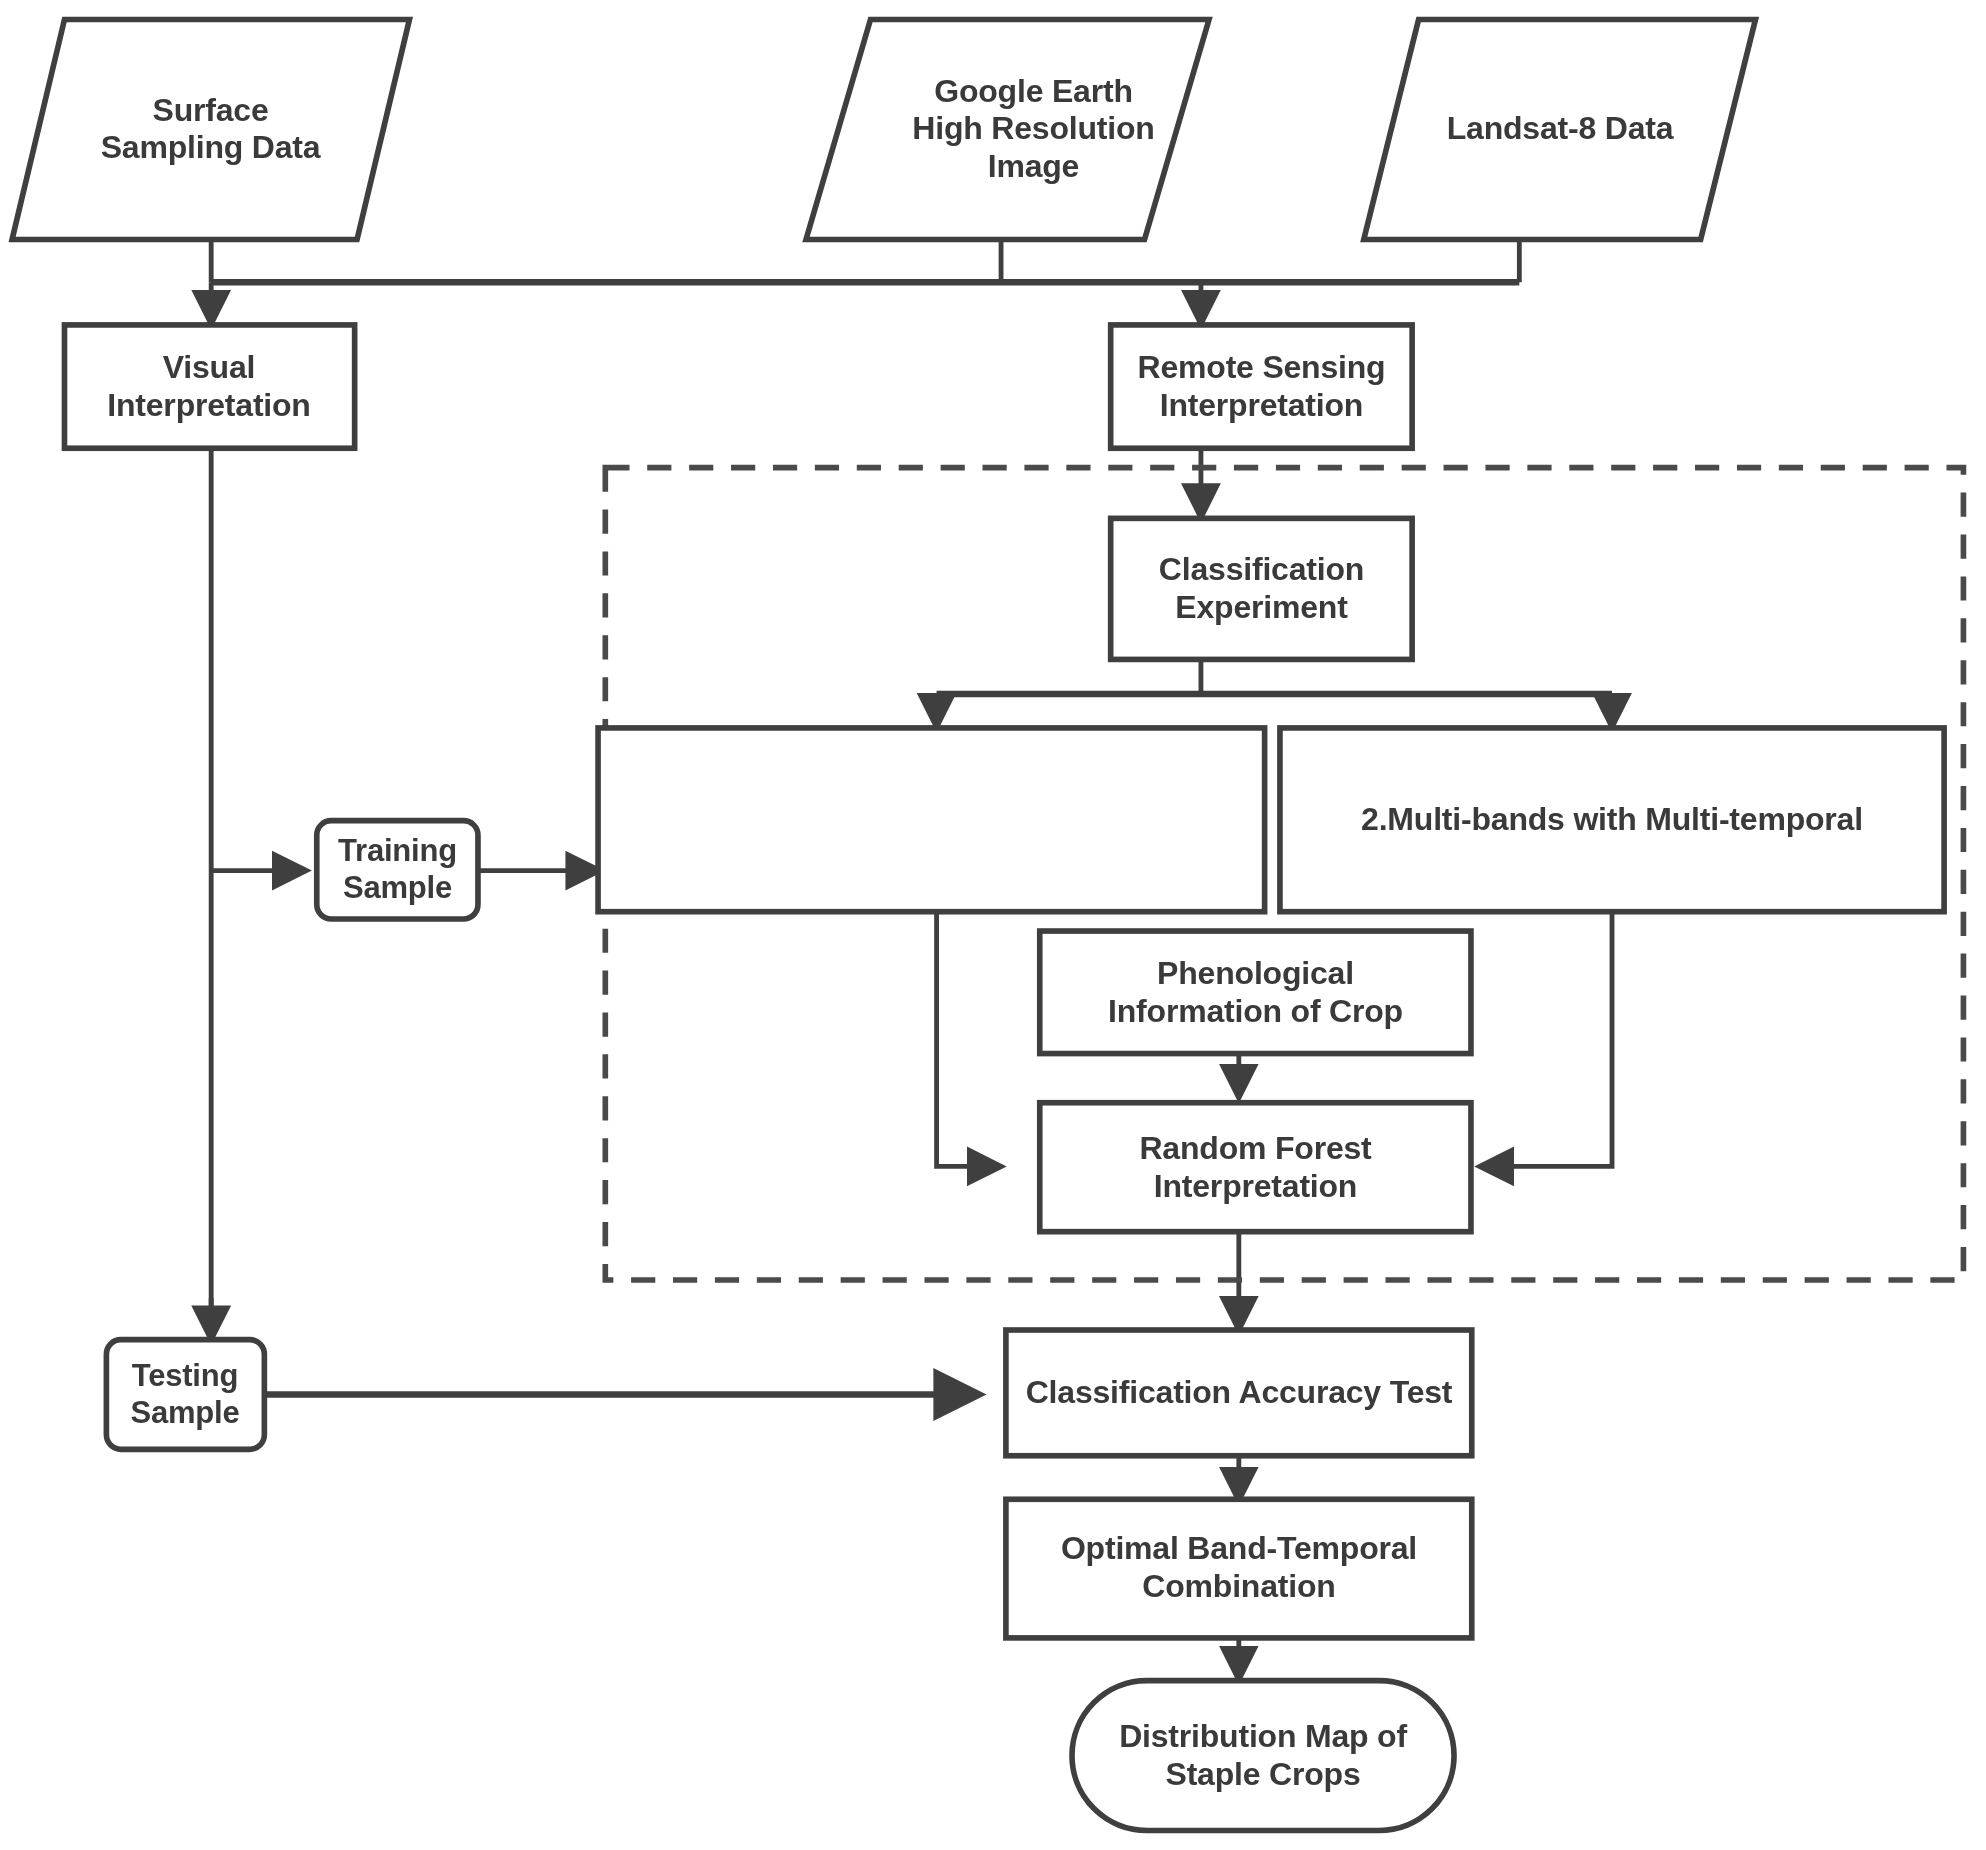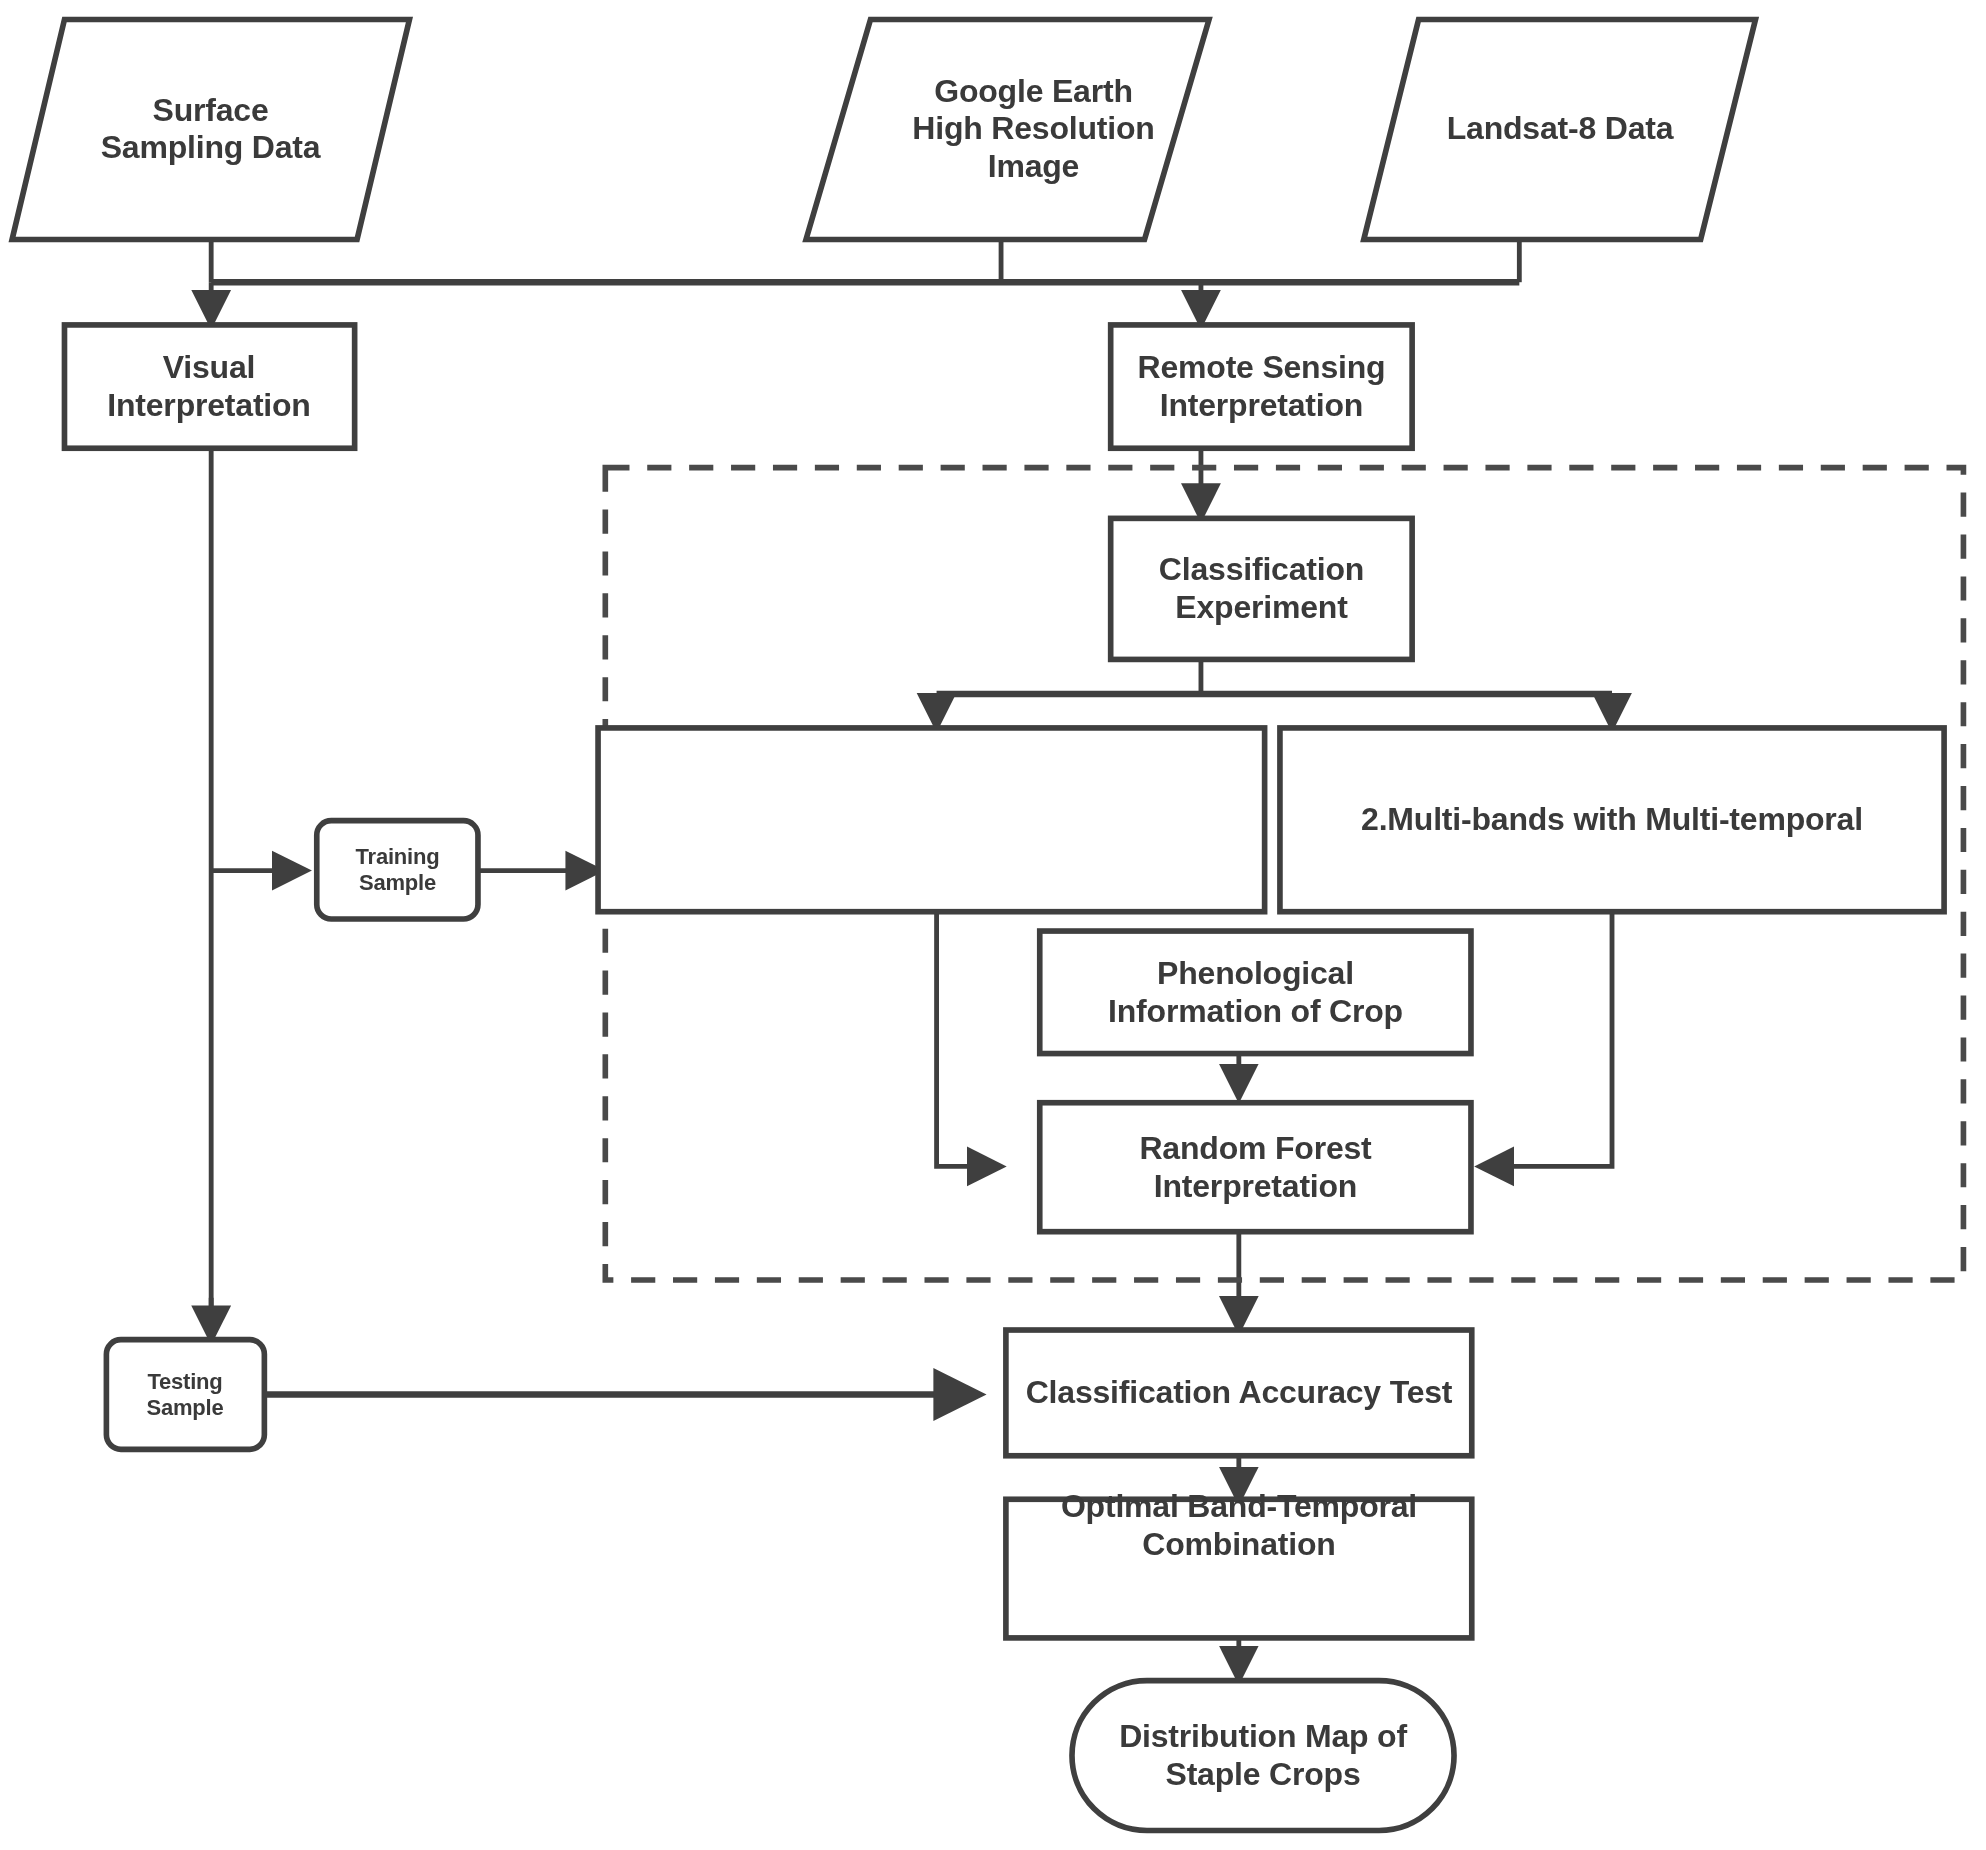--- a/index.html
+++ b/index.html
@@ -33,21 +33,21 @@
     text-align: center;
     color: #3a3a3a;
     font-weight: bold;
     font-family: "Liberation Sans", sans-serif;
     line-height: 1.18;
     white-space: pre-line;
     pointer-events: none;
     letter-spacing: -0.2px;
   }
   .fs-lg { font-size: 32px; }
-  .fs-md { font-size: 22px; }
+  .fs-md { font-size: 31px; }
 </style>
 </head>
 <body>
 
 <div id="canvas">
 
   <svg id="flow-svg" viewBox="0 0 2464 2295">
     <defs>
       <marker id="arrow" viewBox="0 0 12 12" refX="9" refY="6" markerWidth="9" markerHeight="9" orient="auto-start-reverse">
         <path d="M 0 0.5 L 11 6 L 0 11.5 z" fill="#3f3f3f"></path>
@@ -147,20 +147,20 @@
   <div class="node-label fs-lg" style="left:1280px; top:728px;  width:664px; height:184px;">2.Multi-bands with Multi-temporal</div>
 
   <div class="node-label fs-lg" style="left:1040px; top:931px; width:431px; height:123px;">Phenological
 Information of Crop</div>
 
   <div class="node-label fs-lg" style="left:1040px; top:1103px; width:431px; height:129px;">Random Forest
 Interpretation</div>
 
   <div class="node-label fs-lg" style="left:1006px; top:1330px; width:466px; height:126px;">Classification Accuracy Test</div>
 
-  <div class="node-label fs-lg" style="left:1006px; top:1456px; width:466px; height:139px;">Optimal Band-Temporal
+  <div class="node-label fs-lg" style="left:1006px; top:1498px; width:466px; height:139px;">Optimal Band-Temporal
 Combination</div>
 
   <div class="node-label fs-lg" style="left:1072px; top:1681px; width:382px; height:150px;">Distribution Map of
 Staple Crops</div>
 
 </div>
 
 
 </body></html>

